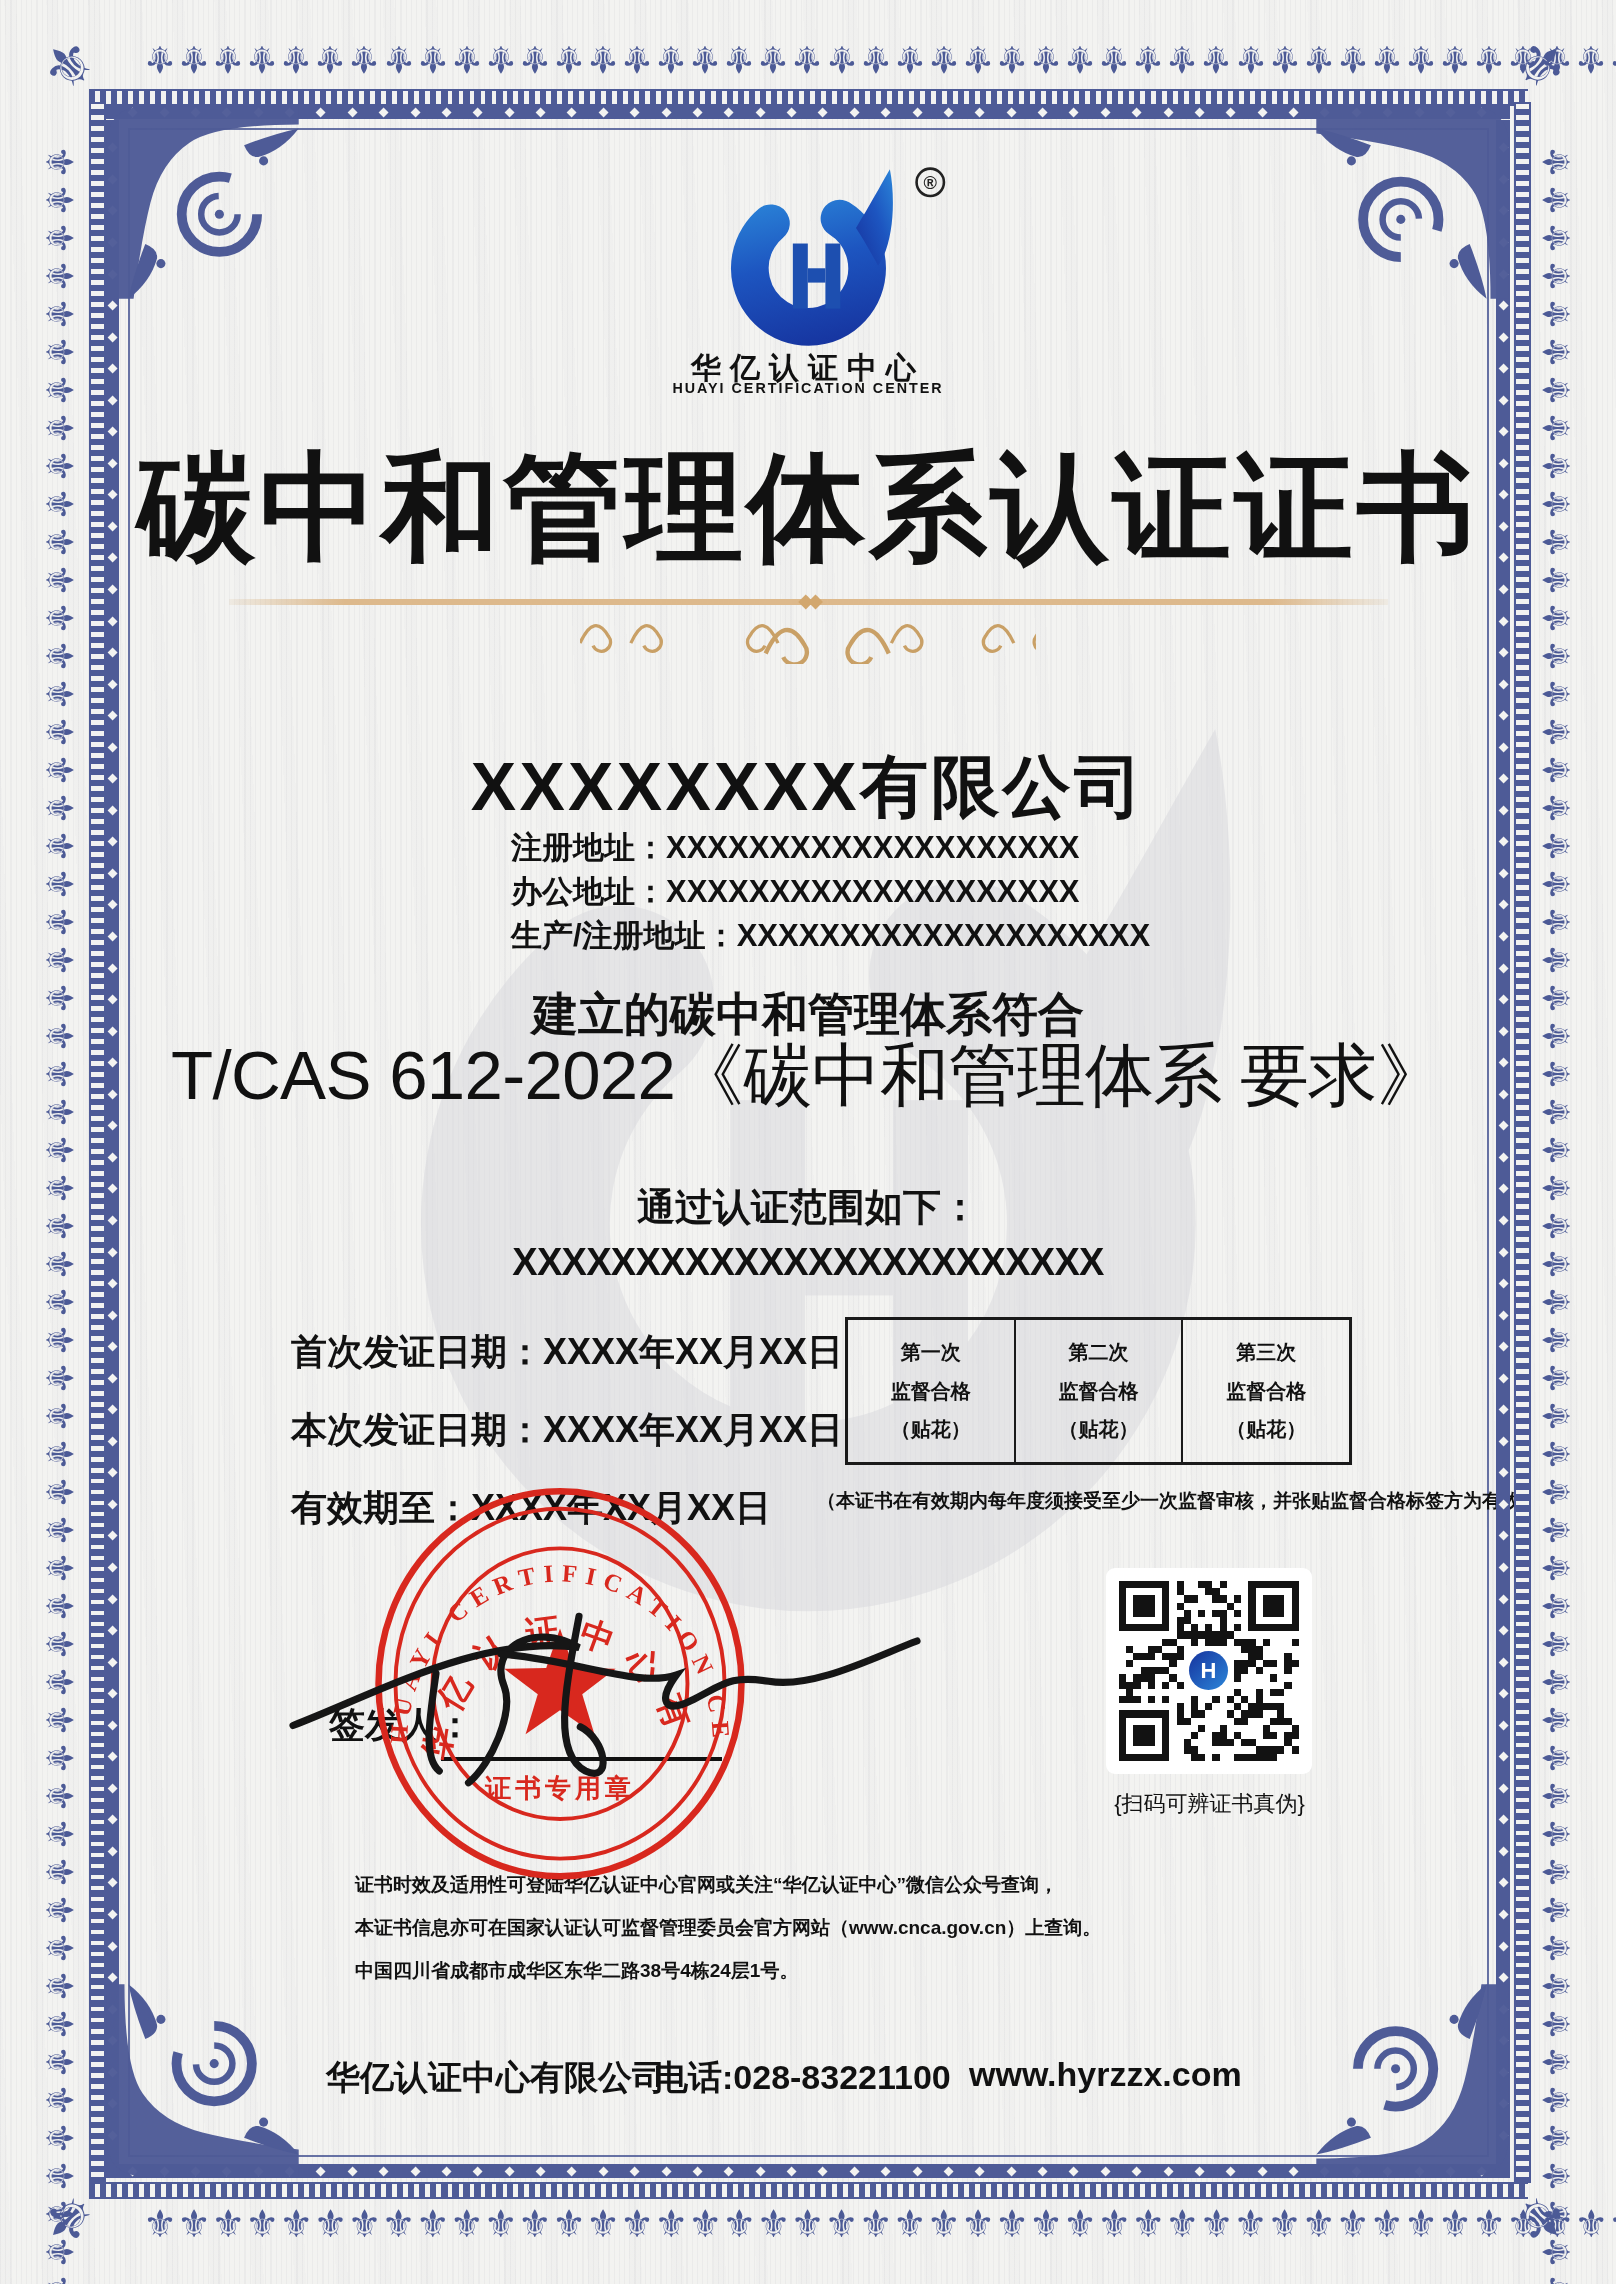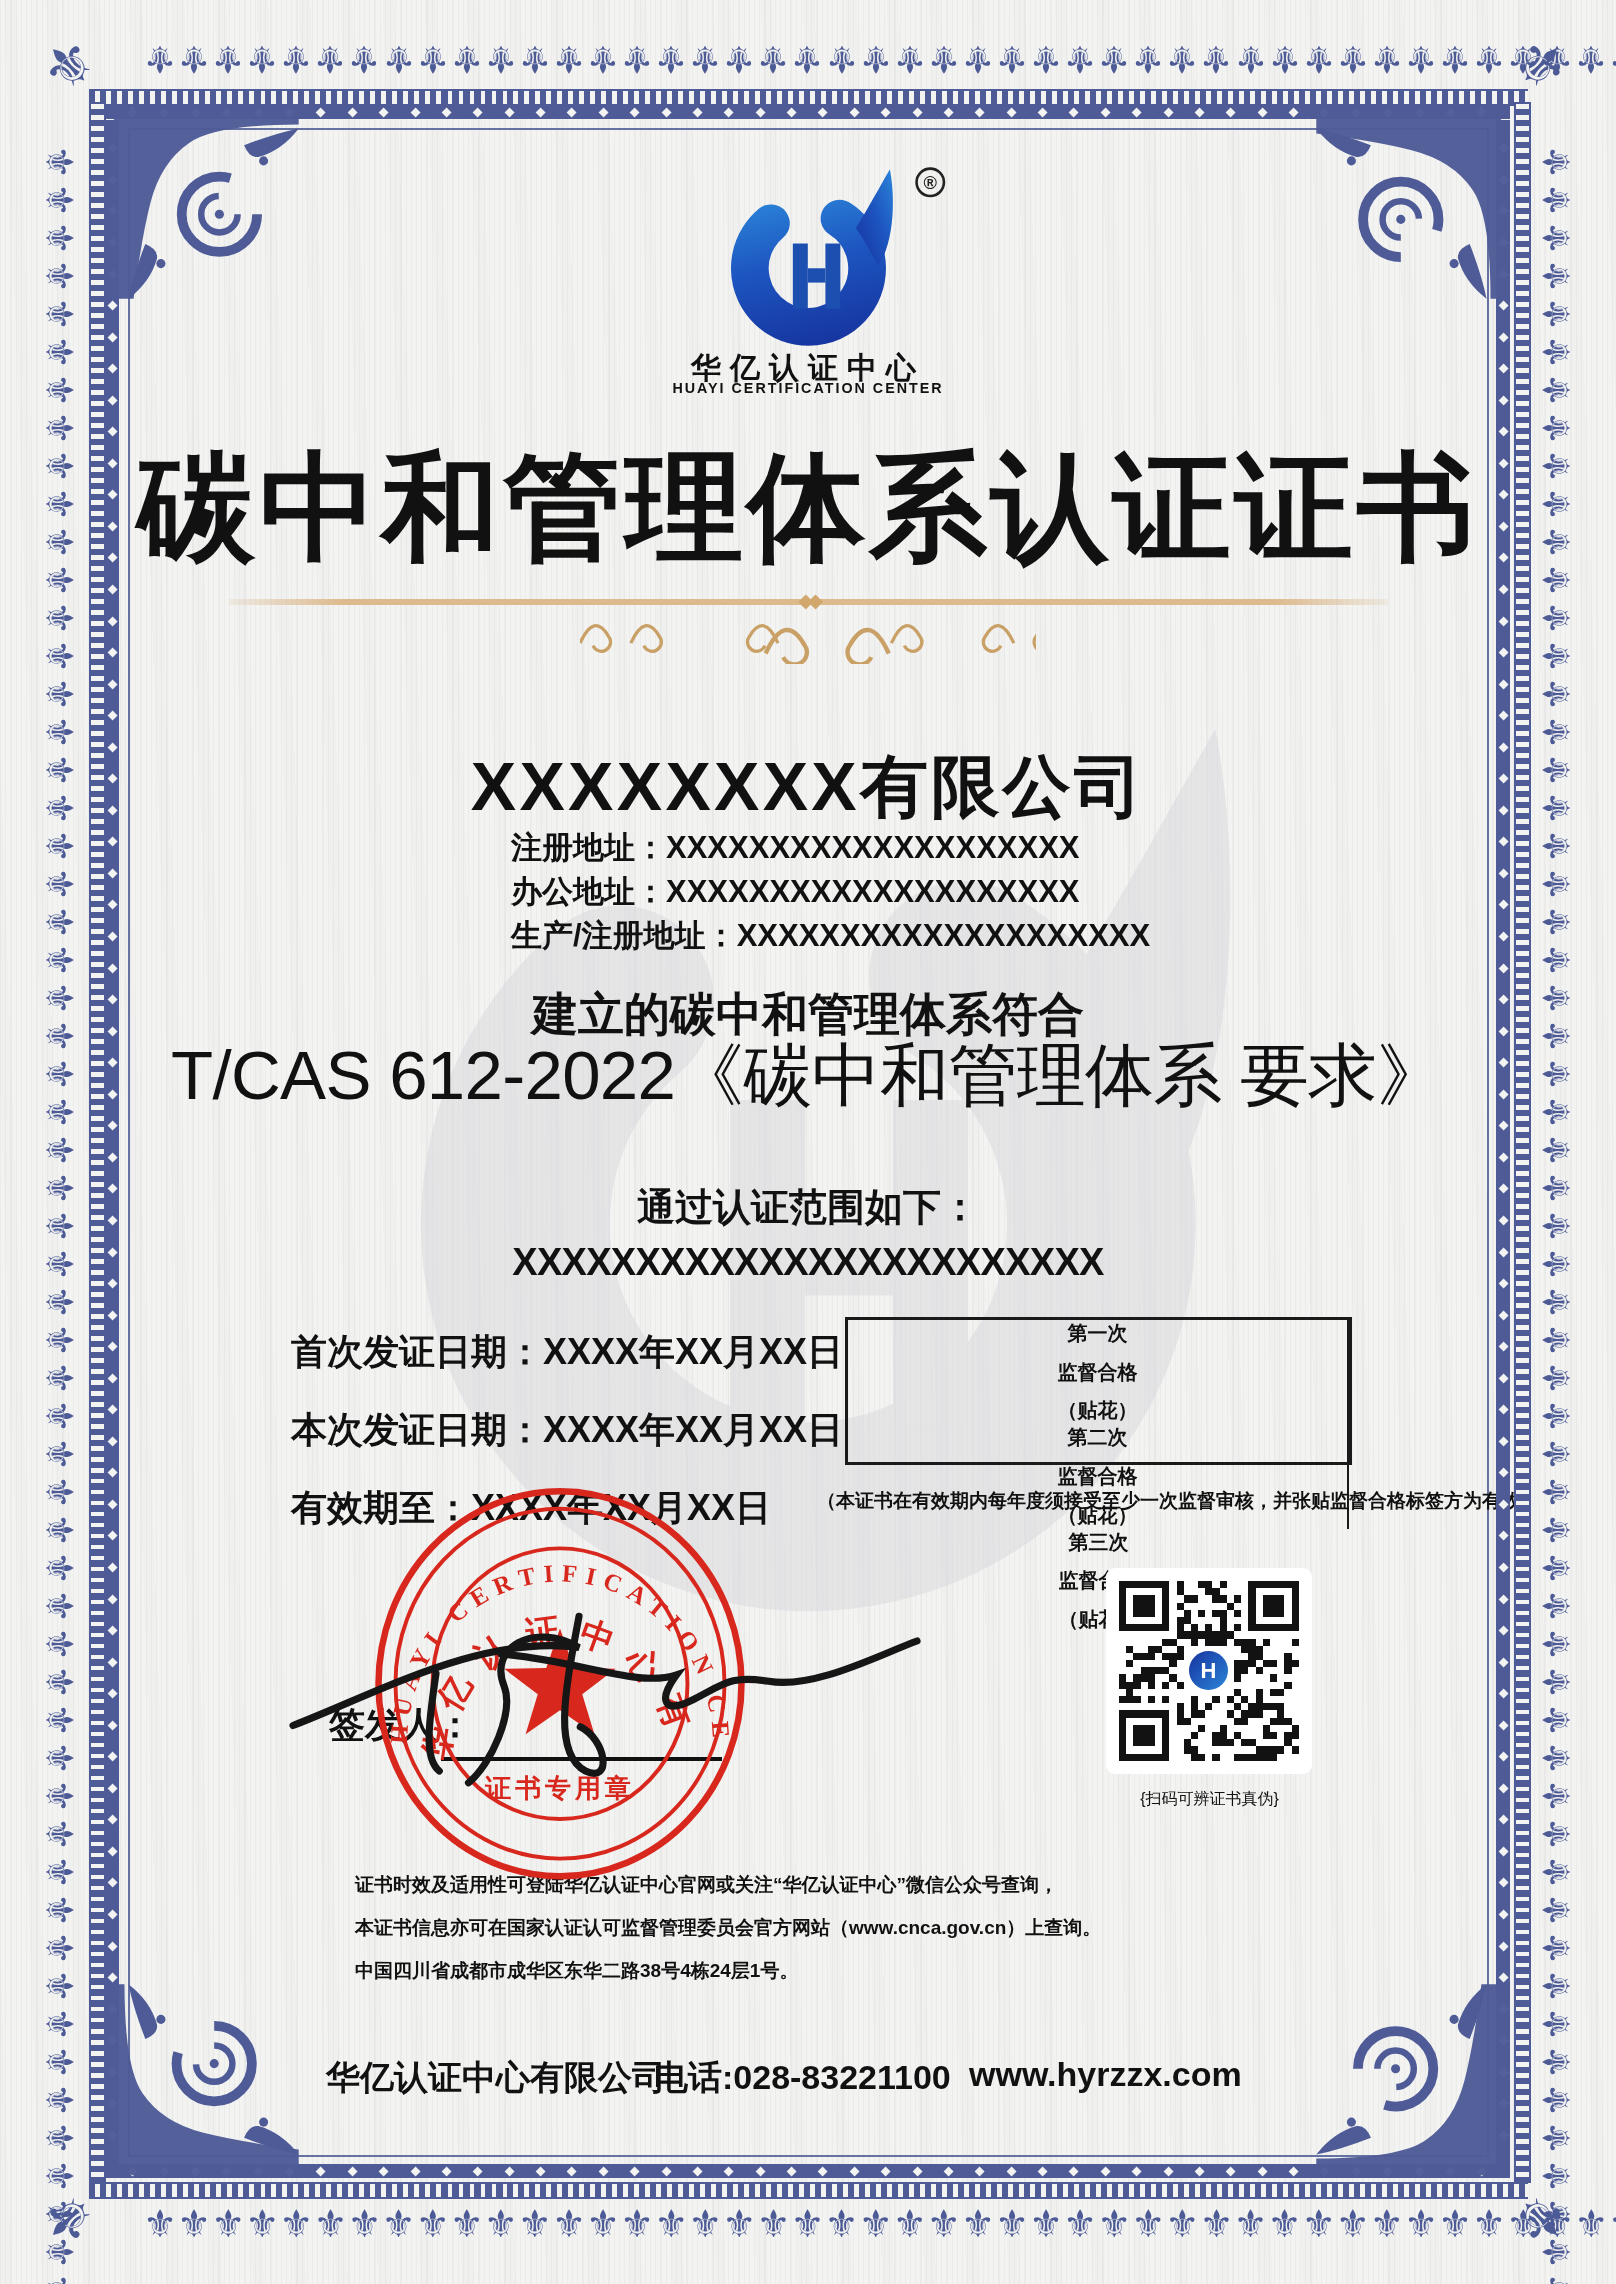--- a/index.html
+++ b/index.html
@@ -43,39 +43,39 @@
   .regline{left:0;width:1616px;top:685px;text-align:center;font-size:33px;font-weight:700;z-index:2;}
   .company{left:0;width:1616px;top:742px;text-align:center;font-size:68px;font-weight:900;letter-spacing:3.3px;z-index:2;}
   .fields{left:511px;top:826px;z-index:2;font-size:31px;font-weight:700;line-height:44px;}
   .intro{left:0;width:1616px;top:984px;text-align:center;font-size:46px;font-weight:900;z-index:2;}
   .standard{left:0;width:1616px;top:1030px;text-align:center;font-size:69px;font-weight:400;letter-spacing:-0.7px;z-index:2;}
   .scope-h{left:0;width:1616px;top:1182px;text-align:center;font-size:38px;font-weight:900;z-index:2;}
   .scope-v{left:0;width:1616px;top:1241px;text-align:center;font-size:38px;font-weight:700;letter-spacing:-0.7px;z-index:2;}
   .dates{left:291px;top:1328px;z-index:2;font-size:36px;font-weight:900;}
   .dates .dt{margin-bottom:29px;white-space:nowrap;}
   
-  .sup-table{left:845px;top:1317px;width:507px;height:148px;display:flex;z-index:2;border:3.3px solid #1a1a1a;box-sizing:border-box;flex-direction:column;}
+  .sup-table{left:845px;top:1317px;width:507px;height:148px;display:flex;z-index:2;border:3.3px solid #1a1a1a;box-sizing:border-box;}
   .sup-cell{flex:1;border-right:2.6px solid #1a1a1a;display:flex;flex-direction:column;justify-content:center;align-items:center;
             font-size:20px;font-weight:700;gap:11.7px;}
   .sup-cell:last-child{border-right:none;}
   .sup-note{left:817px;top:1488px;width:566px;text-align:center;font-size:19px;font-weight:700;z-index:2;white-space:nowrap;}
   
   .stamp-svg{left:371px;top:1484px;width:378px;height:400px;z-index:3;}
   .sig-svg{left:273px;top:1576px;width:664px;height:221px;z-index:4;}
   .issuer{left:329px;top:1701px;font-size:36px;font-weight:900;z-index:2;}
   .issuer-line{left:441px;top:1757px;width:281px;height:3.9px;background:#111;z-index:2;}
   
   .qr-box{left:1106px;top:1568px;width:206px;height:206px;background:#fff;border-radius:9px;z-index:3;}
   .qr-grid{position:absolute;left:13px;top:13px;display:grid;grid-template-columns:repeat(25,7.2px);grid-template-rows:repeat(25,7.2px);}
   .m{width:7.2px;height:7.2px;} .m.d{background:#121212;}
   .qr-logo{position:absolute;left:78px;top:78px;width:49px;height:49px;background:#fff;border-radius:7.8px;
            display:flex;align-items:center;justify-content:center;}
   .qr-logo i{width:39px;height:39px;border-radius:50%;background:linear-gradient(135deg,#16339e,#2b86d9);
              color:#fff;font-style:normal;font-weight:900;font-size:22px;display:flex;align-items:center;justify-content:center;}
-  .qr-caption{left:1040px;top:1789px;width:339px;text-align:center;font-size:16px;font-weight:500;z-index:3;}
+  .qr-caption{left:1040px;top:1789px;width:339px;text-align:center;font-size:22px;font-weight:500;z-index:3;}
   
   .footnotes{left:355px;top:1863px;z-index:2;font-size:19px;font-weight:600;line-height:43px;}
   .bottomrow{position:absolute;left:0;top:2055px;width:1616px;z-index:2;font-size:34px;font-weight:900;}
   .bottomrow span{position:absolute;white-space:nowrap;}
   .br-company{left:326px;} .br-phone{left:654px;} .br-site{left:949px;padding-left:20px;}
   .wm{left:271px;top:703px;width:1270px;height:944px;opacity:0.5;z-index:1;}
 </style>
 </head>
 <body>
 

